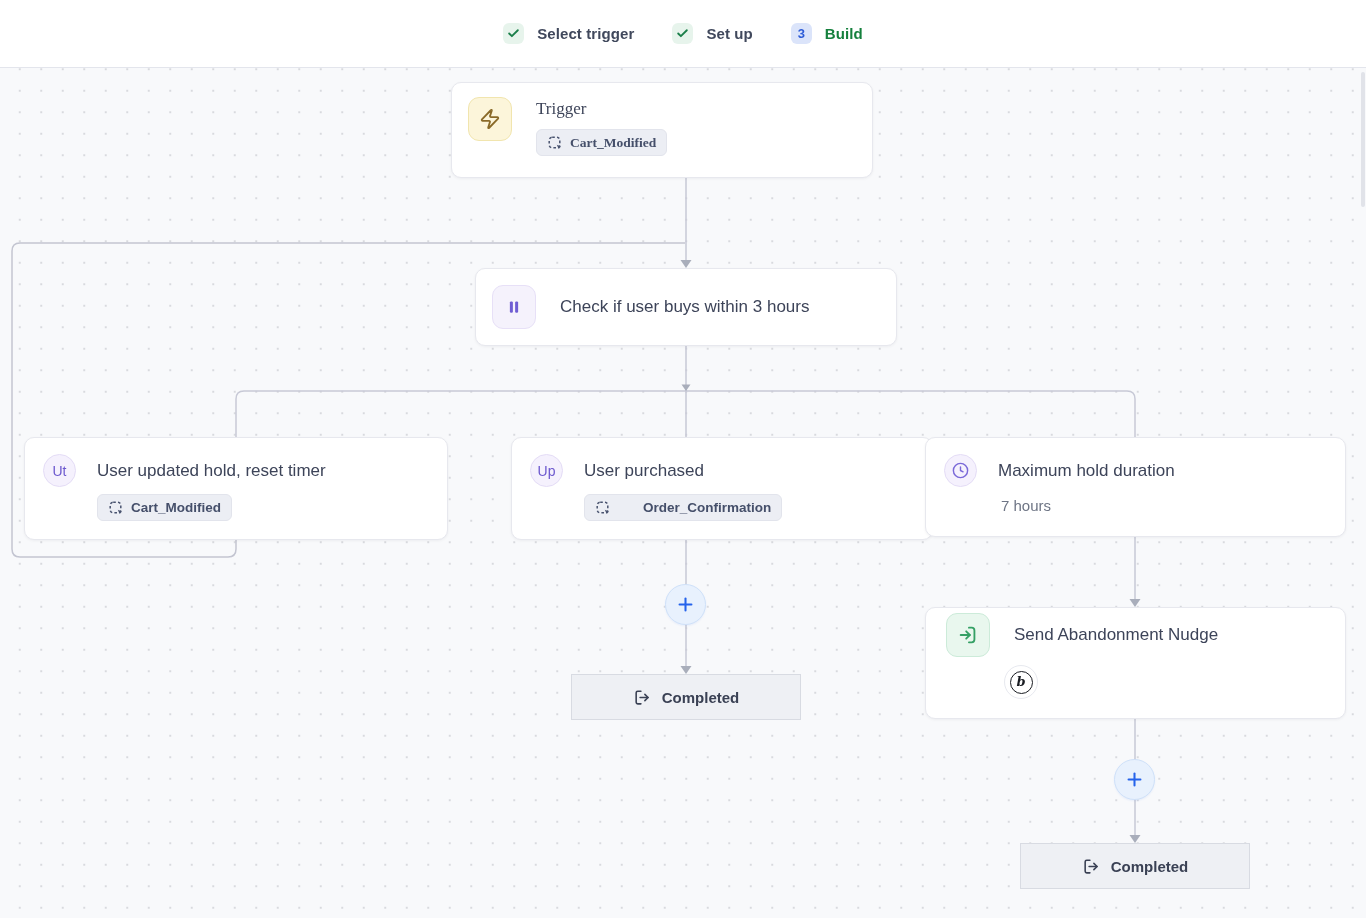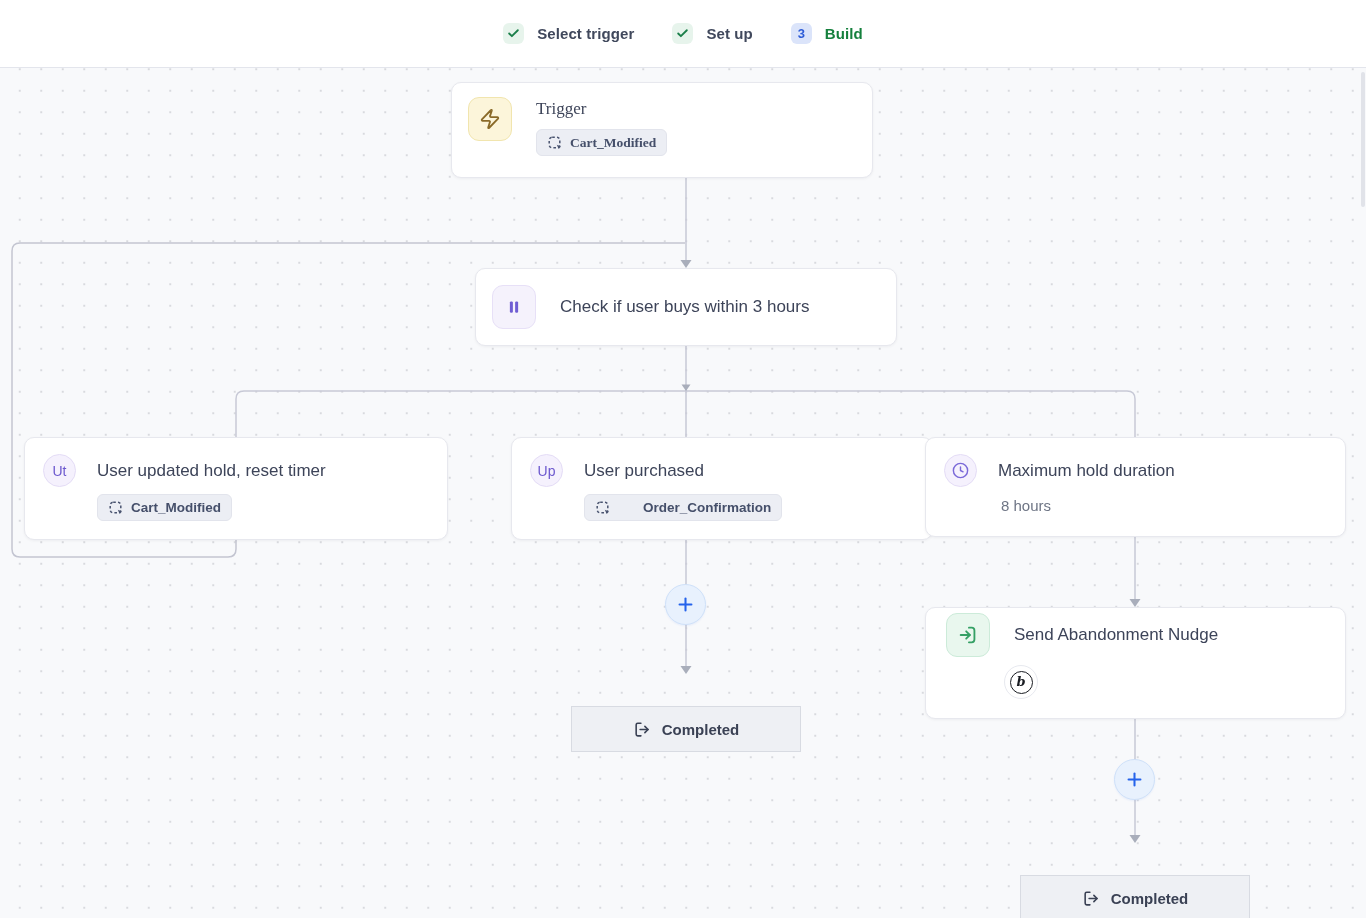--- a/index.html
+++ b/index.html
@@ -55,21 +55,21 @@
     font-family:"DejaVu Serif","Liberation Serif",serif; font-style:italic;
     font-weight:700; font-size:13px; color:#191c22; padding-bottom:1px; }
 
   .plus-btn { position:absolute; width:41px; height:41px; border-radius:50%;
     background:#e8f1fd; border:1px solid #cfe1f9; display:flex; align-items:center;
     justify-content:center; cursor:pointer; box-shadow:0 1px 2px rgba(37,99,235,.08); }
 
   .completed { position:absolute; width:230px; height:46px; border-radius:0;
     background:#eef0f4; border:1px solid #d8dbe2; display:flex; align-items:center;
     justify-content:center; gap:10px; cursor:pointer;
-    font-size:15px; font-weight:700; color:#3a4154;margin-top:32px; }
+    font-size:15px; font-weight:700; color:#3a4154; }
 
   .scroll-thumb { position:absolute; right:1px; top:4px; width:4px; height:135px;
     border-radius:2px; background:#e1e3e9; cursor:pointer; }
 </style>
 </head>
 <body>
 
 <div class="topbar">
   <div class="step">
     <span class="check-chip">
@@ -179,21 +179,21 @@
   <div class="node" style="left:925px; top:369px; width:421px; height:100px; padding:16px 18px;">
     <div class="row center">
       <div class="icon-circ">
         <svg width="19" height="19" viewBox="0 0 24 24" fill="none" stroke="#7a68d8" stroke-width="1.8" stroke-linecap="round" stroke-linejoin="round">
             <circle cx="12" cy="12" r="9"></circle>
             <polyline points="12 7.5 12 12 15.3 13.6"></polyline>
           </svg>
       </div>
       <div class="node-title gap21">Maximum hold duration</div>
     </div>
-    <div class="subtle" style="margin-left:57px; margin-top:10px;">8 hours</div>
+    <div class="subtle" style="margin-left:57px; margin-top:10px;">7 hours</div>
   </div>
 
   <div class="node" style="left:925px; top:539px; width:421px; height:112px; padding:5px 20px;">
     <div class="row center">
       <div class="icon-sq green">
         <svg width="22" height="22" viewBox="0 0 24 24" fill="none" stroke="#35a065" stroke-width="2" stroke-linecap="round" stroke-linejoin="round">
             <path d="M13 4h3a3 3 0 0 1 3 3v10a3 3 0 0 1-3 3h-3"></path>
             <polyline points="10 8 14 12 10 16"></polyline>
             <line x1="14" y1="12" x2="4" y2="12"></line>
           </svg>

